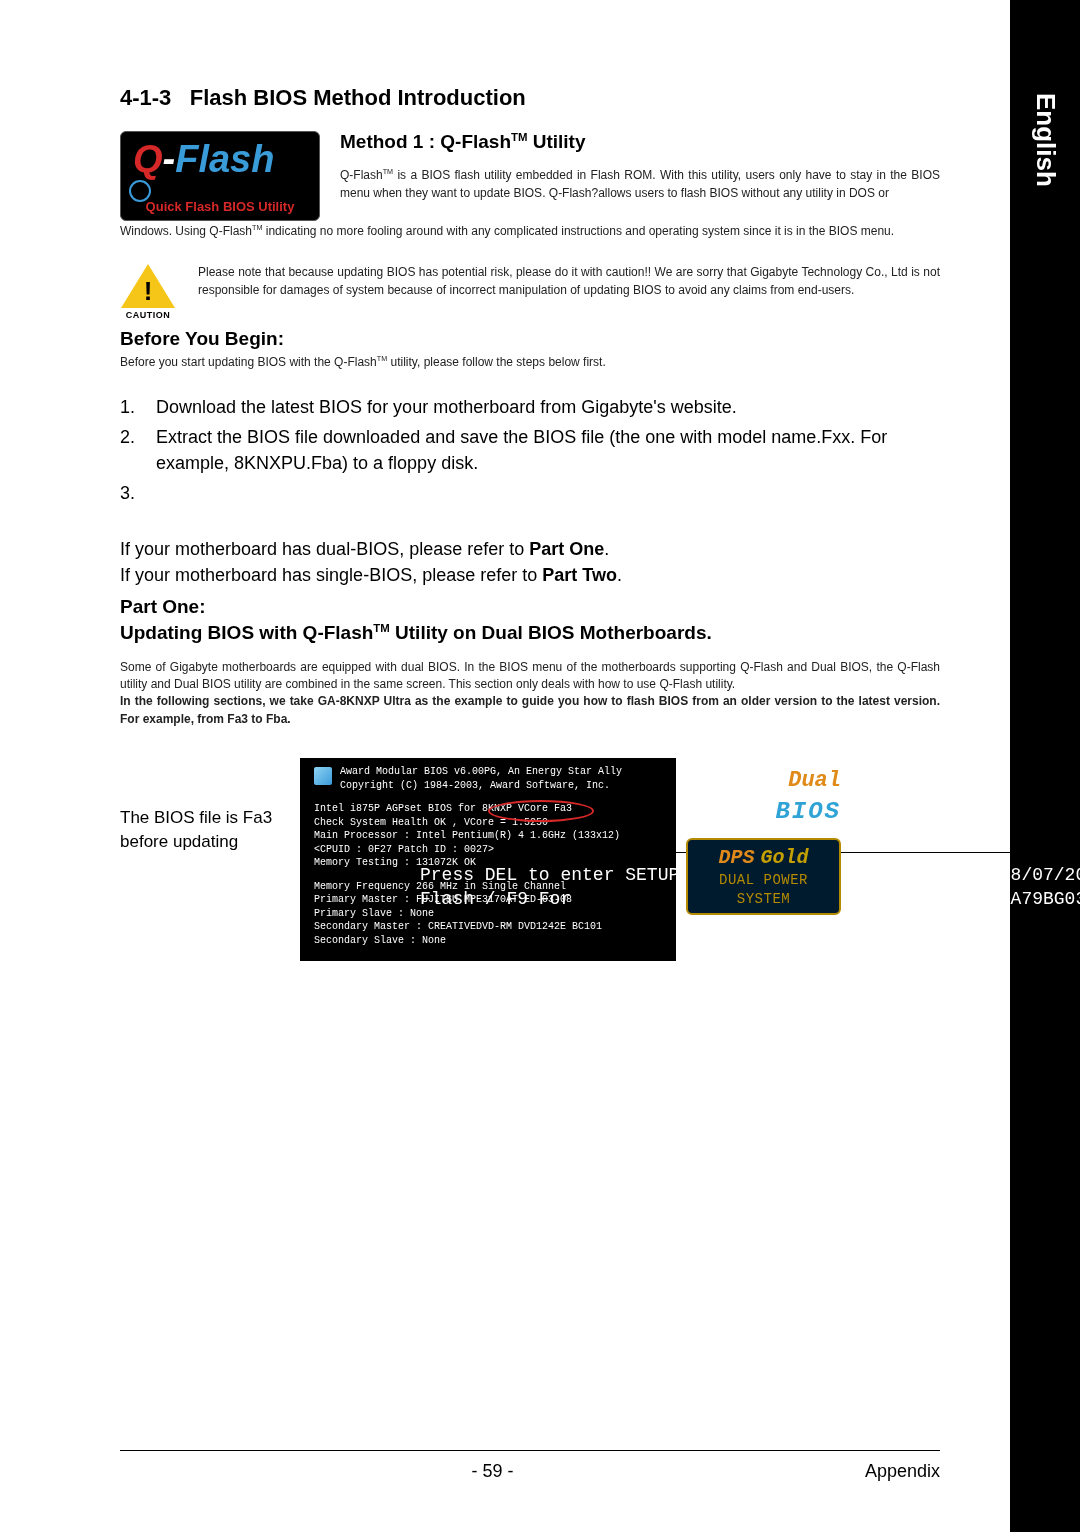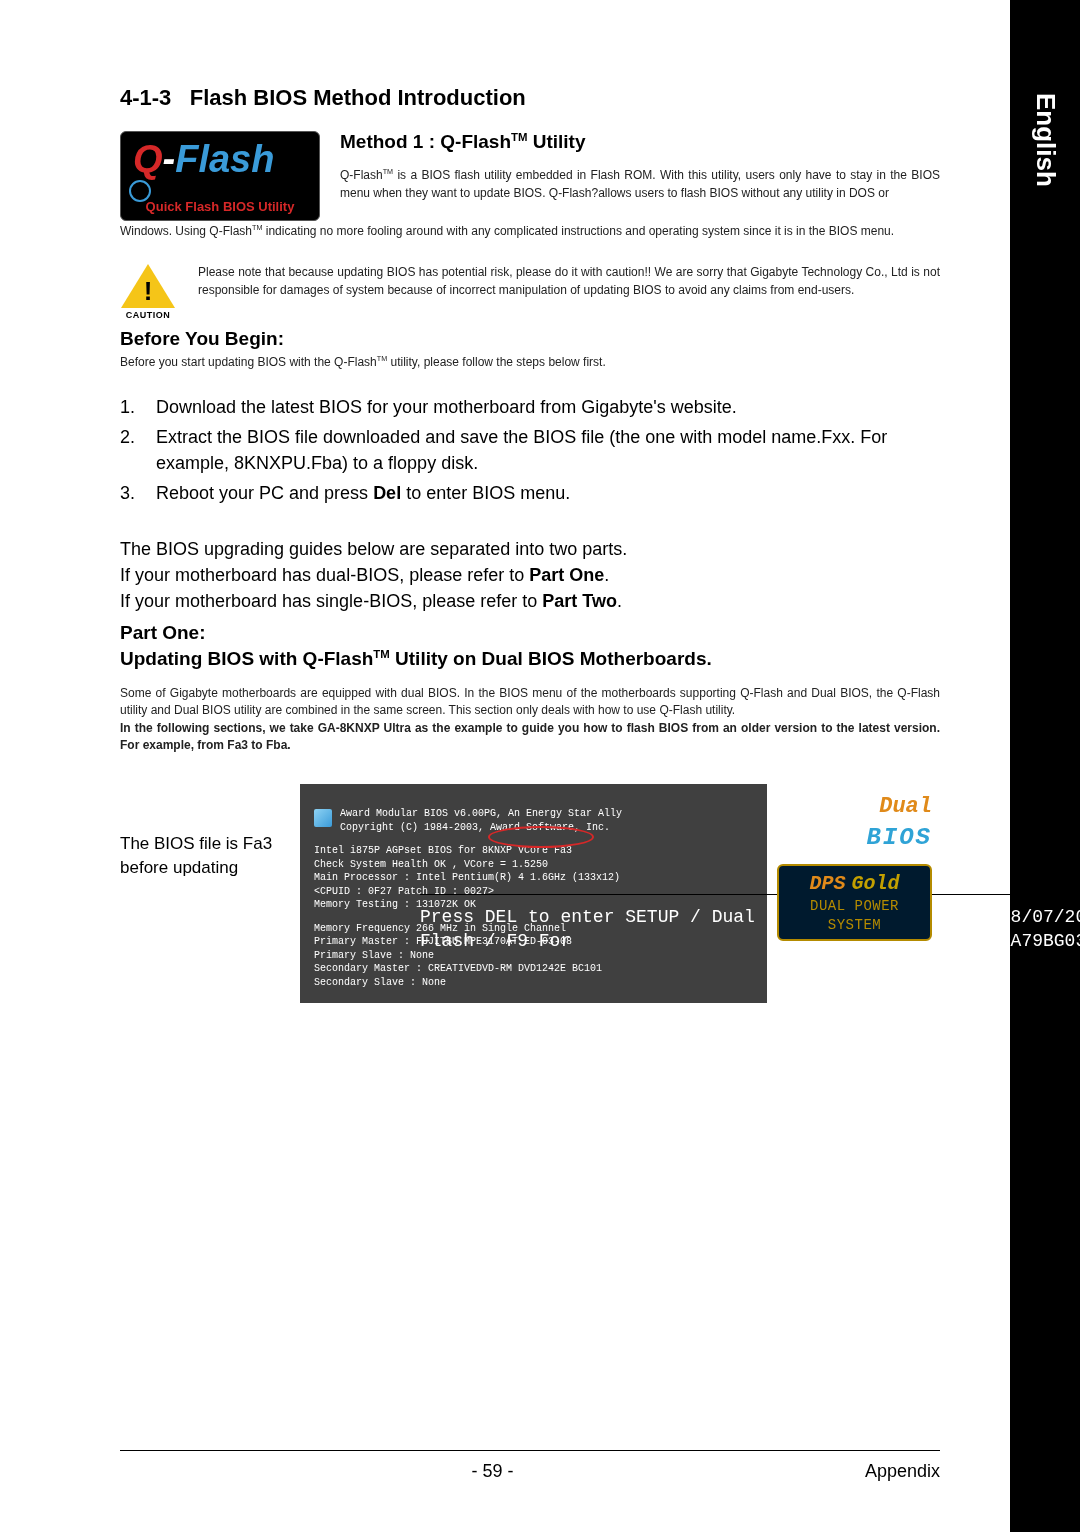--- a/index.html
+++ b/index.html
@@ -172,26 +172,26 @@
       align-items: flex-start;
     }
     .screenshot-label {
       width: 160px;
       flex-shrink: 0;
       font-size: 17px;
       line-height: 1.4;
       padding-top: 48px;
     }
     .bios-screen {
-      width: 467px;
-      background: #404040;
+      width: 376px;
+      background: #000000;
       color: #fff;
       font-family: "Courier New", monospace;
       font-size: 10px;
-      padding: 23px 14px 14px 14px;
+      padding: 7px 14px 14px 14px;
       position: relative;
       line-height: 1.35;
     }
     .bios-header {
       display: flex;
       gap: 8px;
       align-items: flex-start;
     }
     .bios-header-icon {
       width: 18px;
@@ -299,28 +299,24 @@
       <li>
         <span class="num">1.</span>
         <span>Download the latest BIOS for your motherboard from Gigabyte's website.</span>
       </li>
       <li>
         <span class="num">2.</span>
         <span>Extract the BIOS file downloaded and save the BIOS file (the one with model name.Fxx. For example, 8KNXPU.Fba) to a floppy disk.</span>
       </li>
       <li>
         <span class="num">3.</span>
-        <span>
-          <span>Reboot your PC and press </span><span class="bold">Del</span><span> to enter BIOS menu.</span>
-        </span>
       </li>
     </ol>
 
     <div class="para-block">
-      <div>The BIOS upgrading guides below are separated into two parts.</div>
       <div>
         <span>If your motherboard has dual-BIOS, please refer to </span><span class="bold">Part One</span><span>.</span>
       </div>
       <div>
         <span>If your motherboard has single-BIOS, please refer to </span><span class="bold">Part Two</span><span>.</span>
       </div>
     </div>
 
     <div class="sub-heading">Part One:</div>
     <div class="sub-heading" style="margin-top:4px;">

